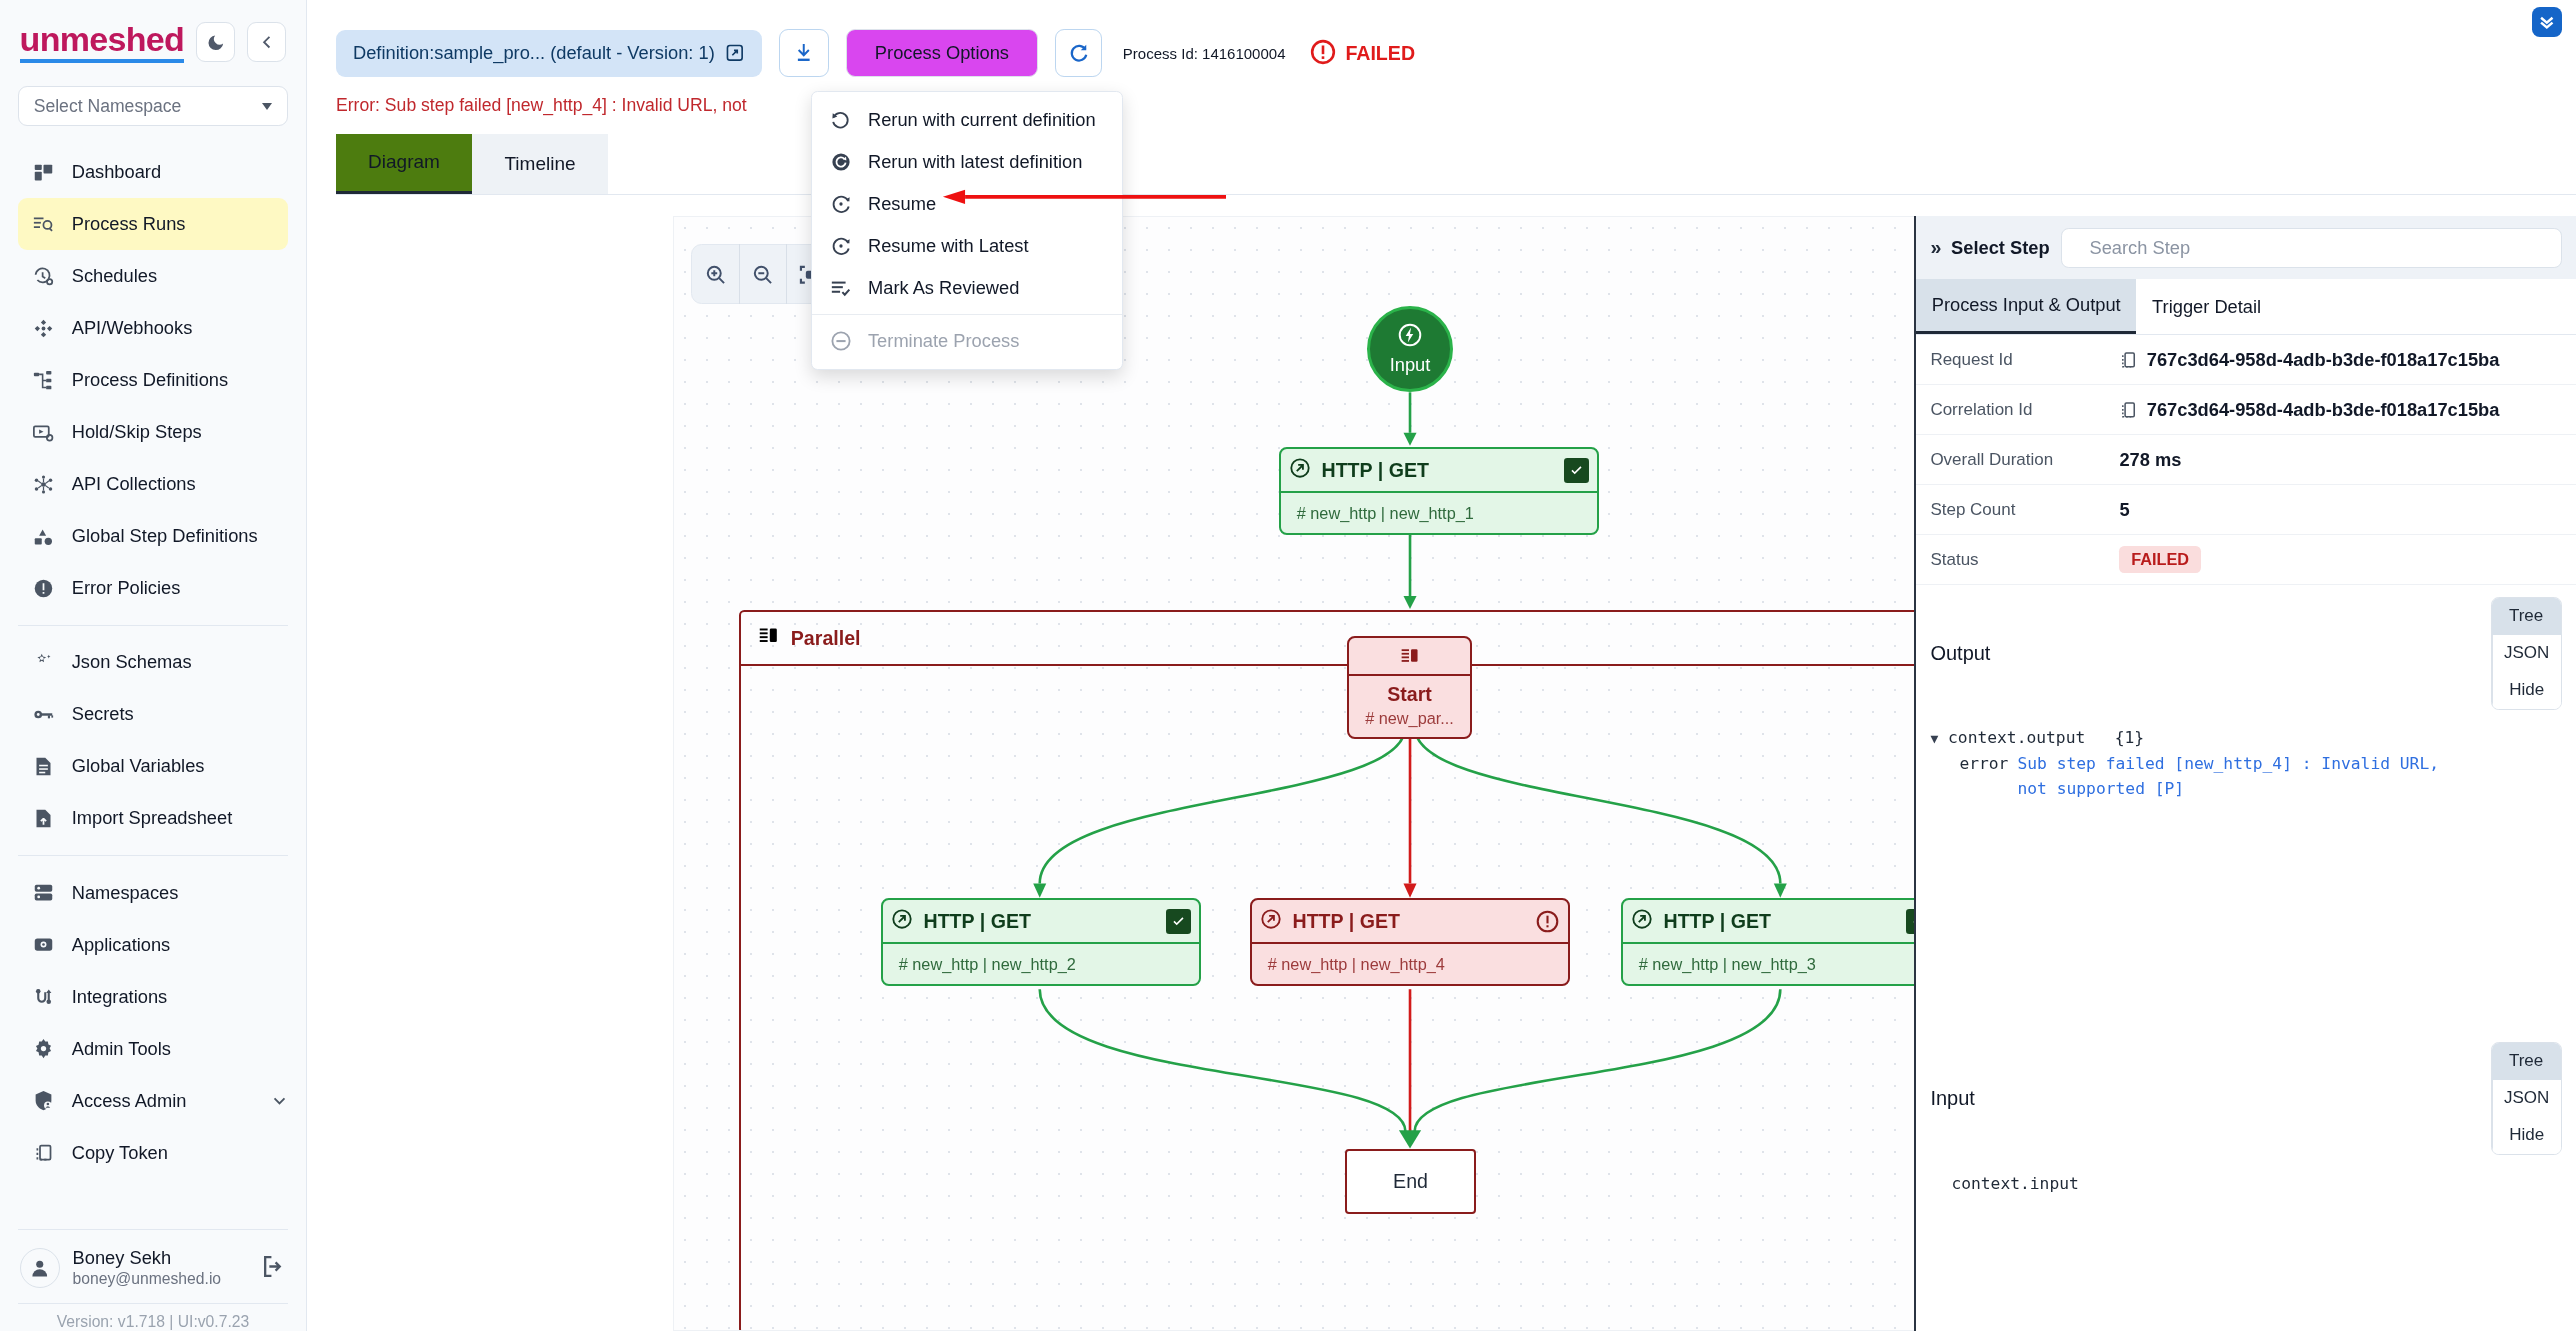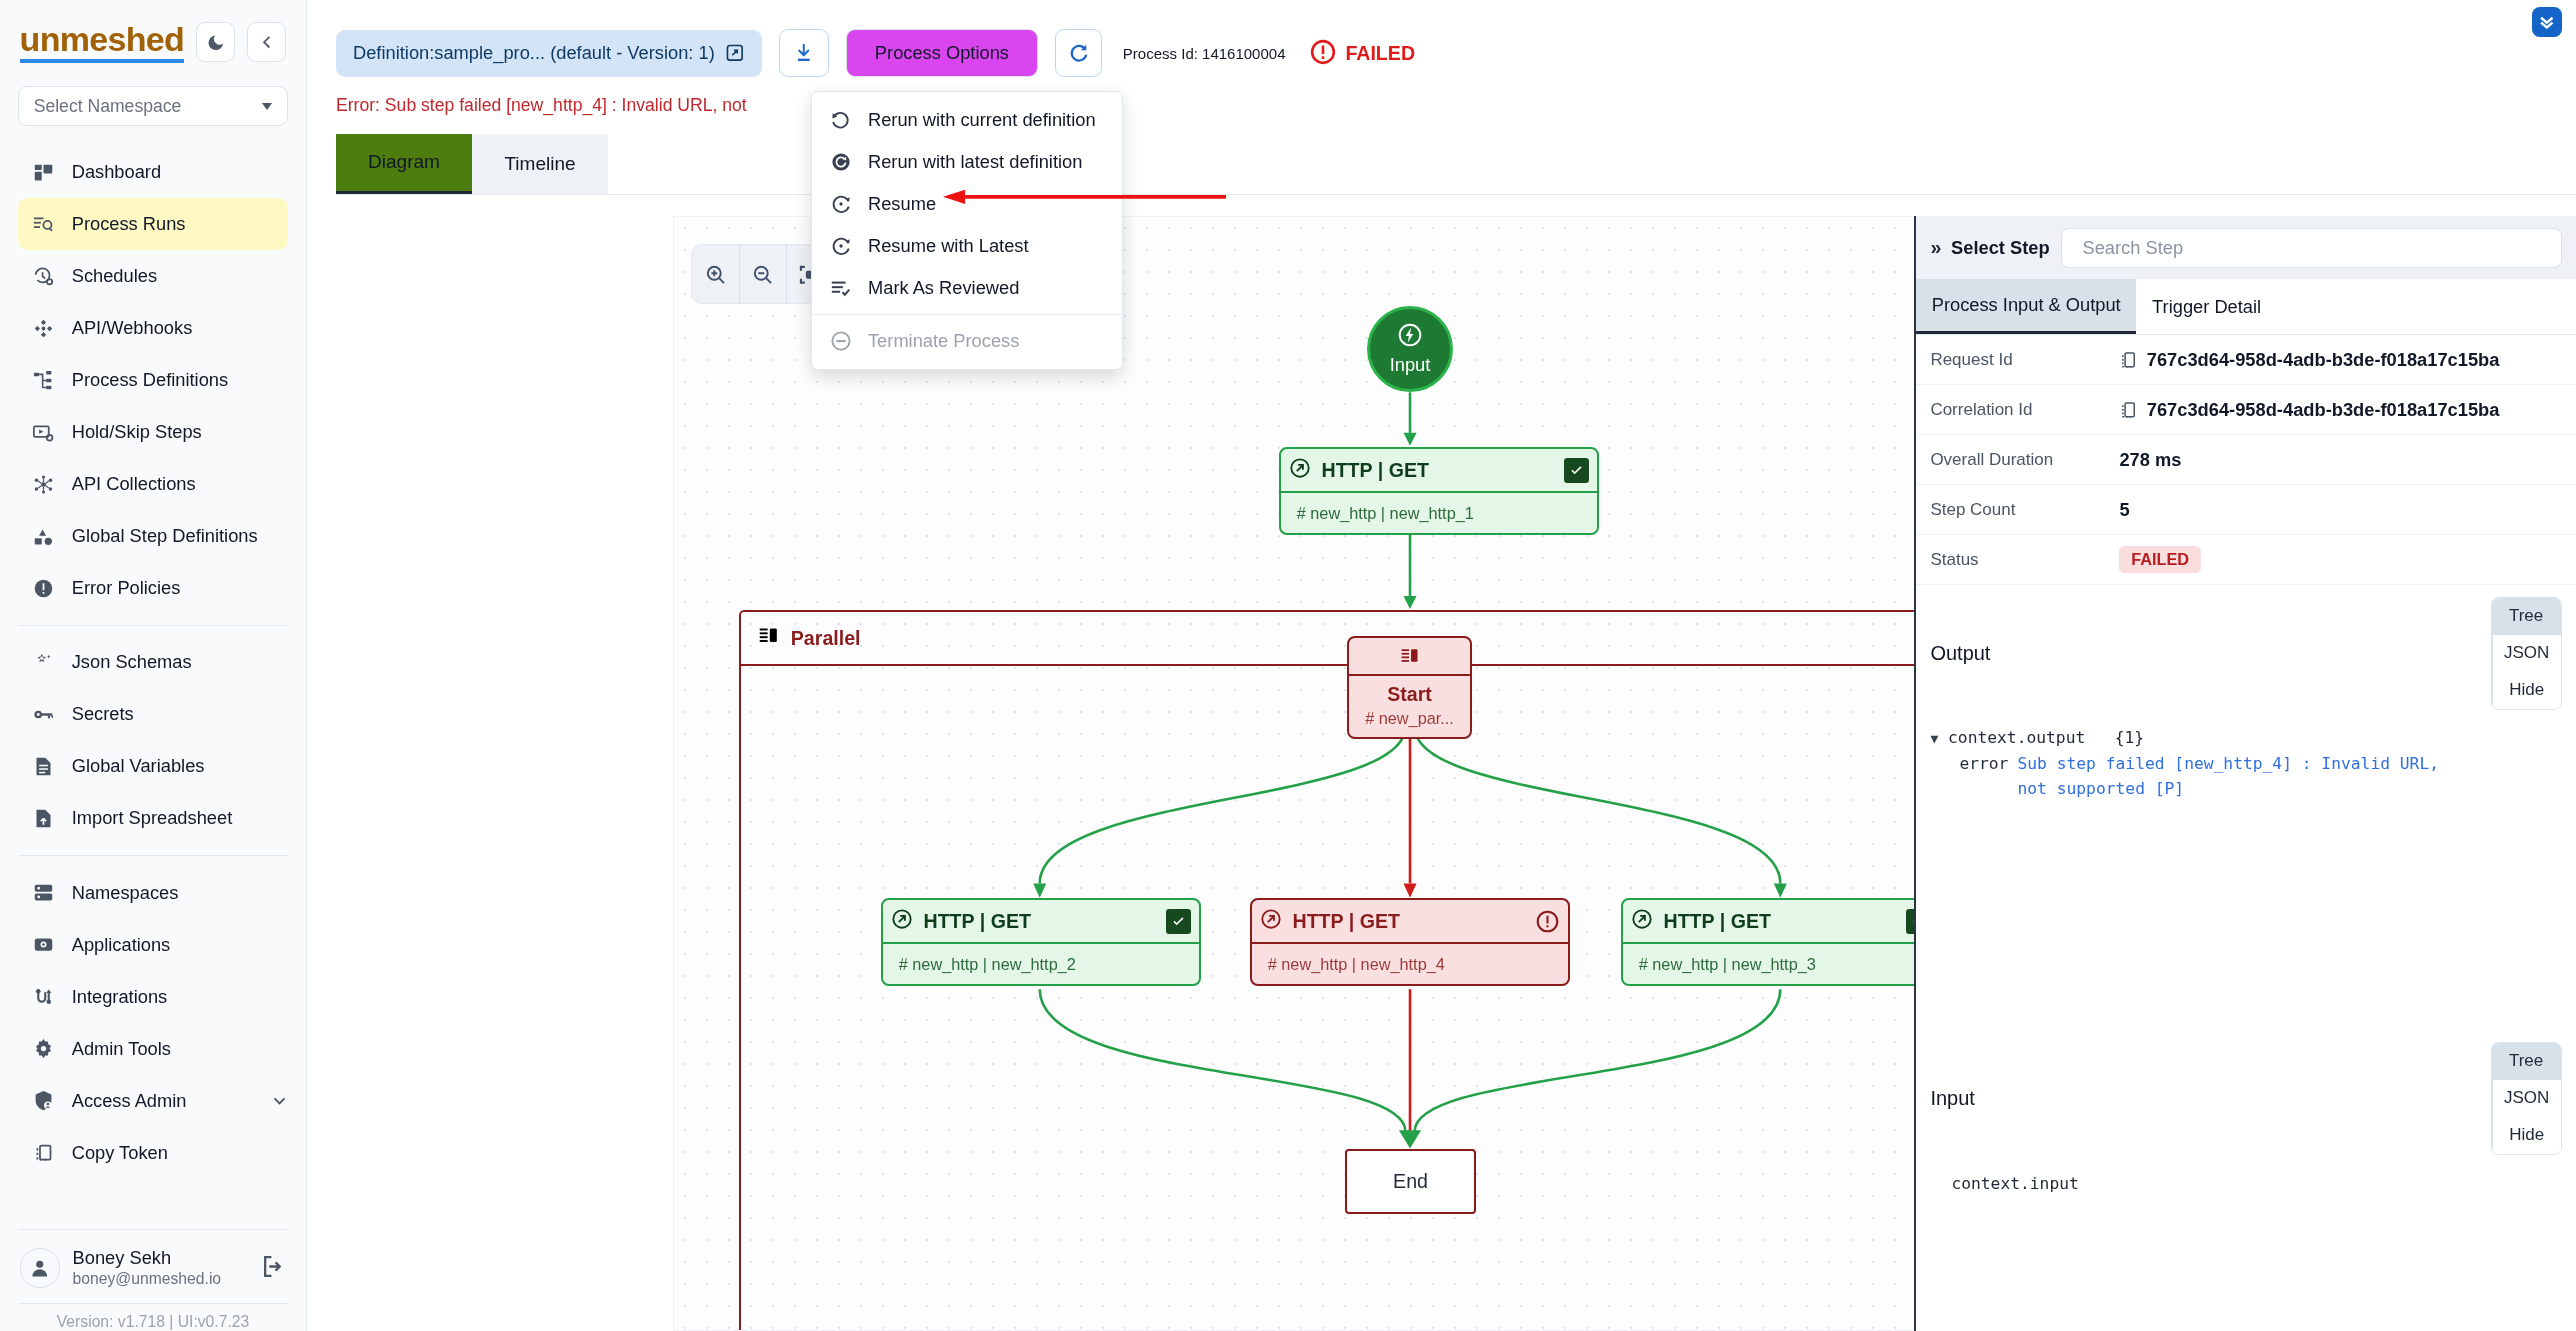--- a/index.html
+++ b/index.html
@@ -18,21 +18,21 @@
     border-right: 1.3px solid #e2e8f0;
     display: flex; flex-direction: column;
     flex: 0 0 307px;
     position: relative;
   }
   .brand-row {
     display: flex; align-items: center; gap: 11.8px;
     padding: 22px 19.6px 6.5px 19.6px;
   }
   .brand {
-    font-size: 34px; font-weight: bold; color: #a16207;
+    font-size: 34px; font-weight: bold; color: #be185d;
     letter-spacing: -0.7px;
     border-bottom: 4.6px solid #2b8ae8;
     padding-bottom: 1.3px;
     line-height: 1.05;
   }
   .icon-btn-sq {
     width: 40px; height: 40px; border: 1.3px solid #dbe2ea; border-radius: 9.1px;
     background: #fff; display: flex; align-items: center; justify-content: center;
     color: #50596a;
   }
@@ -176,21 +176,21 @@
     border-left: 2px solid #2b3442; background: #fff;
   }
   .rp-head {
     display: flex; align-items: center; gap: 11.8px; height: 63px;
     background: #eef2f7; padding: 0 14.4px;
   }
   .dchev { color: #1f2937; font-size: 19.6px; font-weight: bold; letter-spacing: -2px; }
   .sel-step { font-size: 18.3px; font-weight: bold; color: #111827; }
   .search-step {
     flex: 1; height: 40px; border: 1.3px solid #dbe2ea; border-radius: 7.8px;
-    background: #fff; display: flex; align-items: center; padding: 0 20px;
+    background: #fff; display: flex; align-items: center; padding: 0 27px;
     color: #8b94a3; font-size: 18.3px;
   }
   .rp-tabs { display: flex; border-bottom: 1.3px solid #e2e8f0; }
   .rp-tab { height: 55px; display: flex; align-items: center; padding: 0 15.7px; font-size: 18.3px; color: #111827; }
   .rp-tab.active { background: #d8e1ea; border-bottom: 3.9px solid #1f2937; }
 
   .kv { display: flex; align-items: center; height: 50px; border-bottom: 1.3px solid #eef1f5; padding: 0 14.4px; }
   .kv .k { width: 189px; font-size: 17px; color: #4b5563; }
   .kv .v { font-size: 18.3px; color: #111827; font-weight: bold; display: flex; align-items: center; gap: 9.1px; }
   .copy-ic { width: 18.3px; height: 19.6px; color: #4b5563; flex: 0 0 18.3px; }

